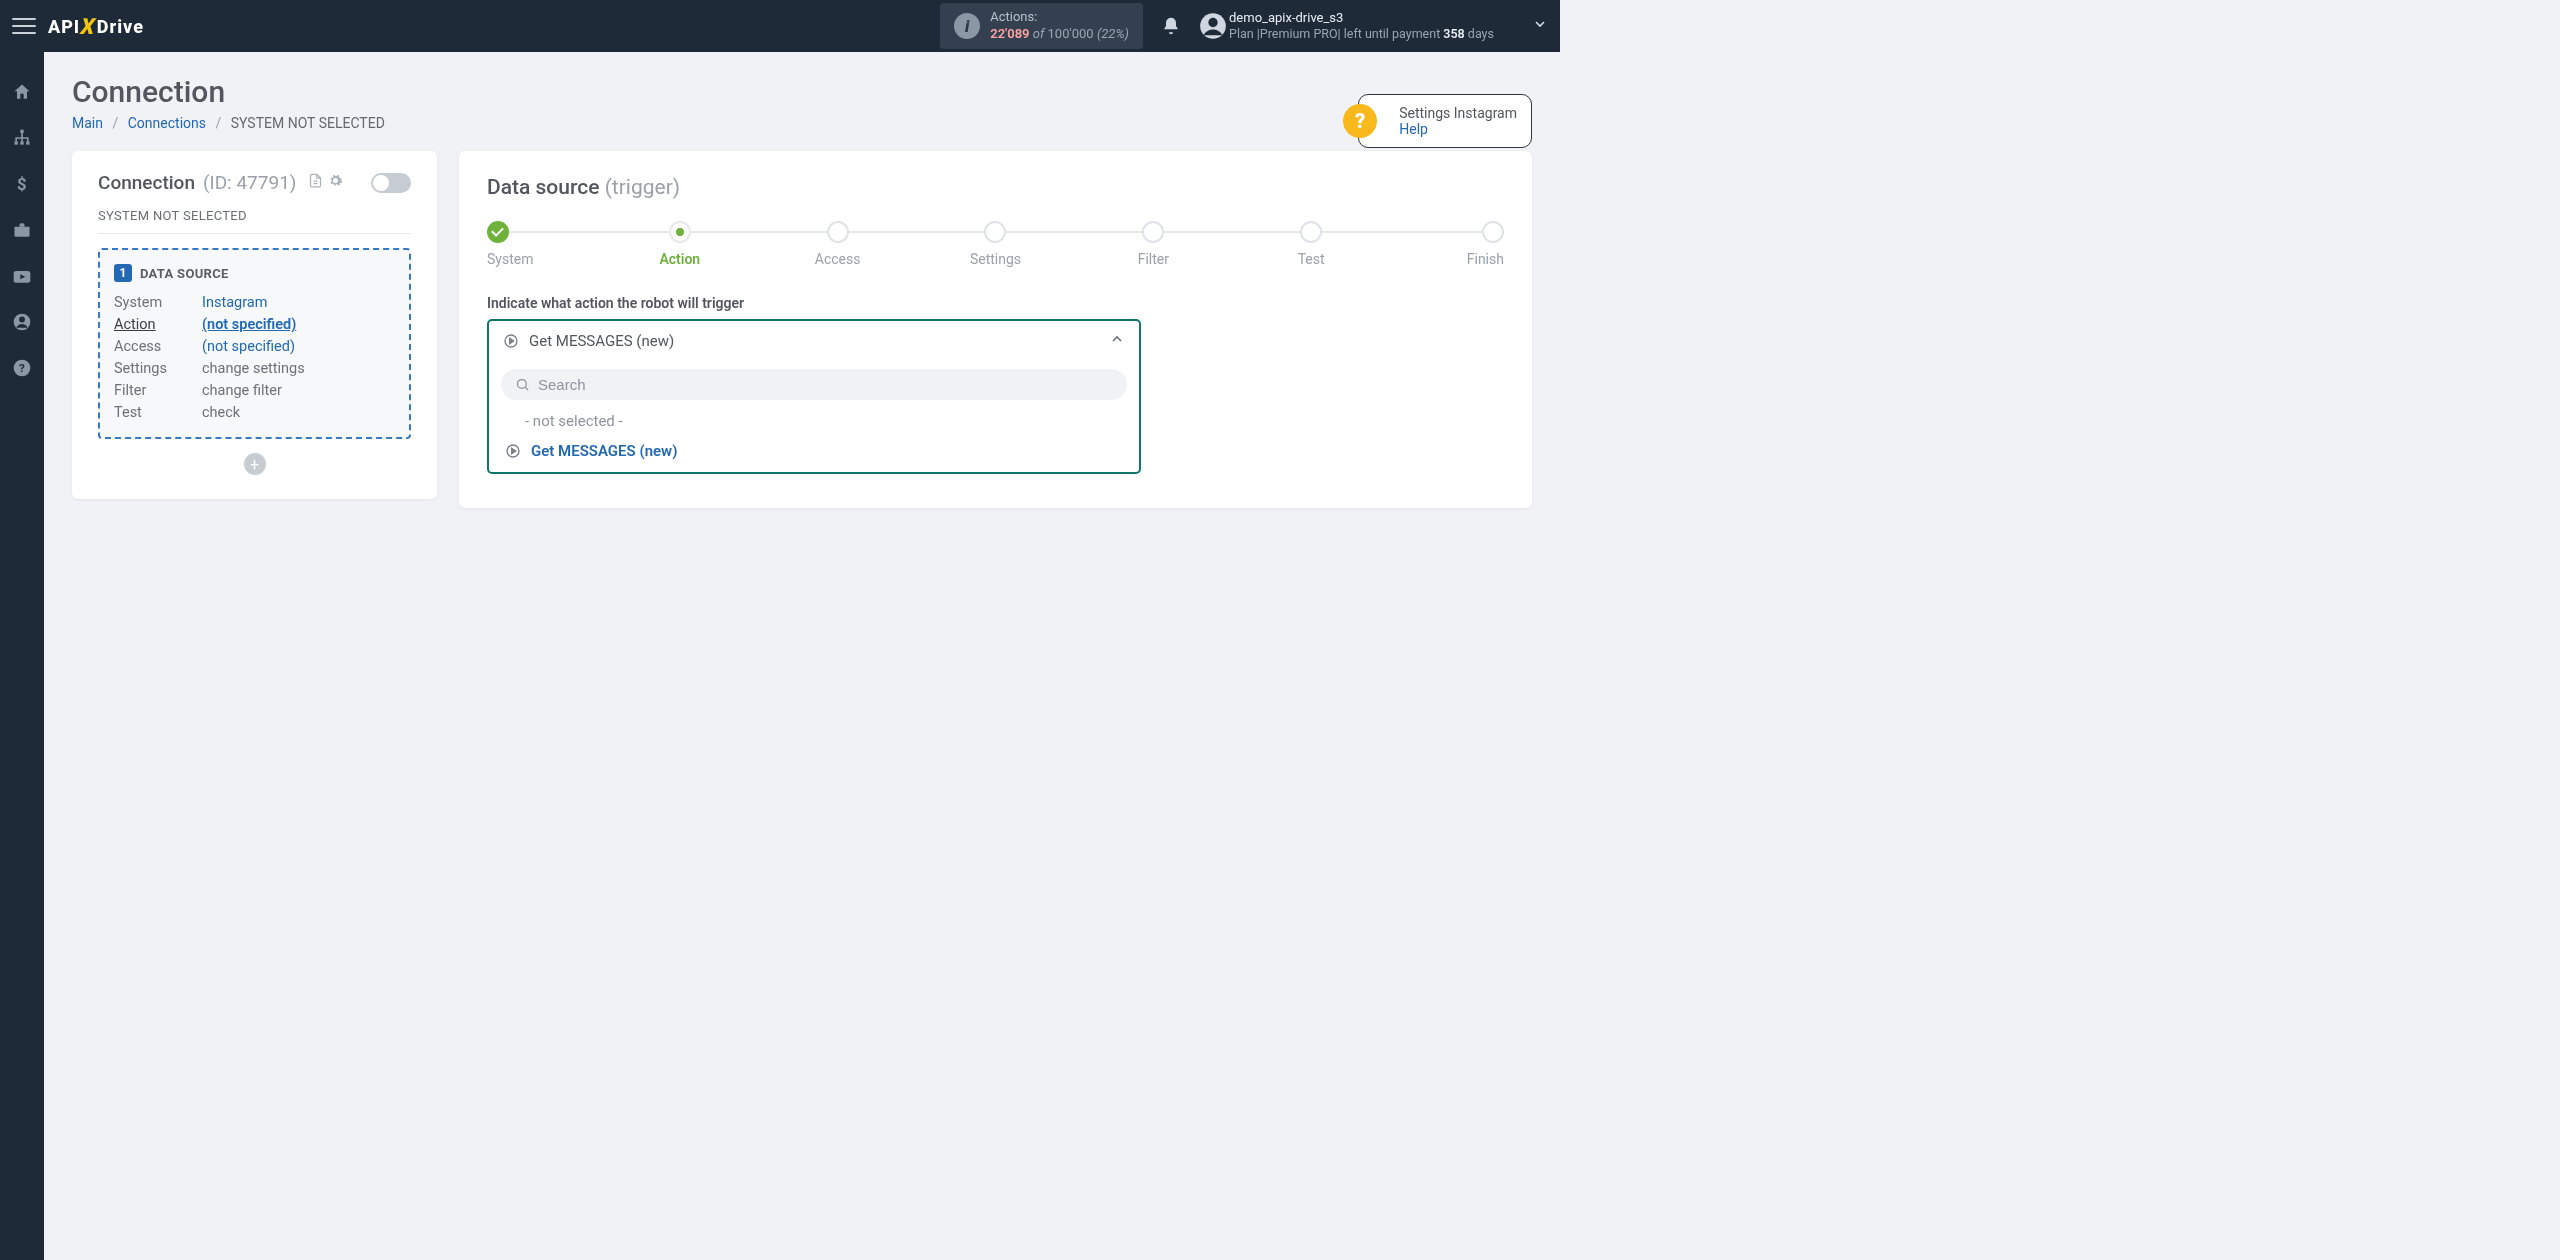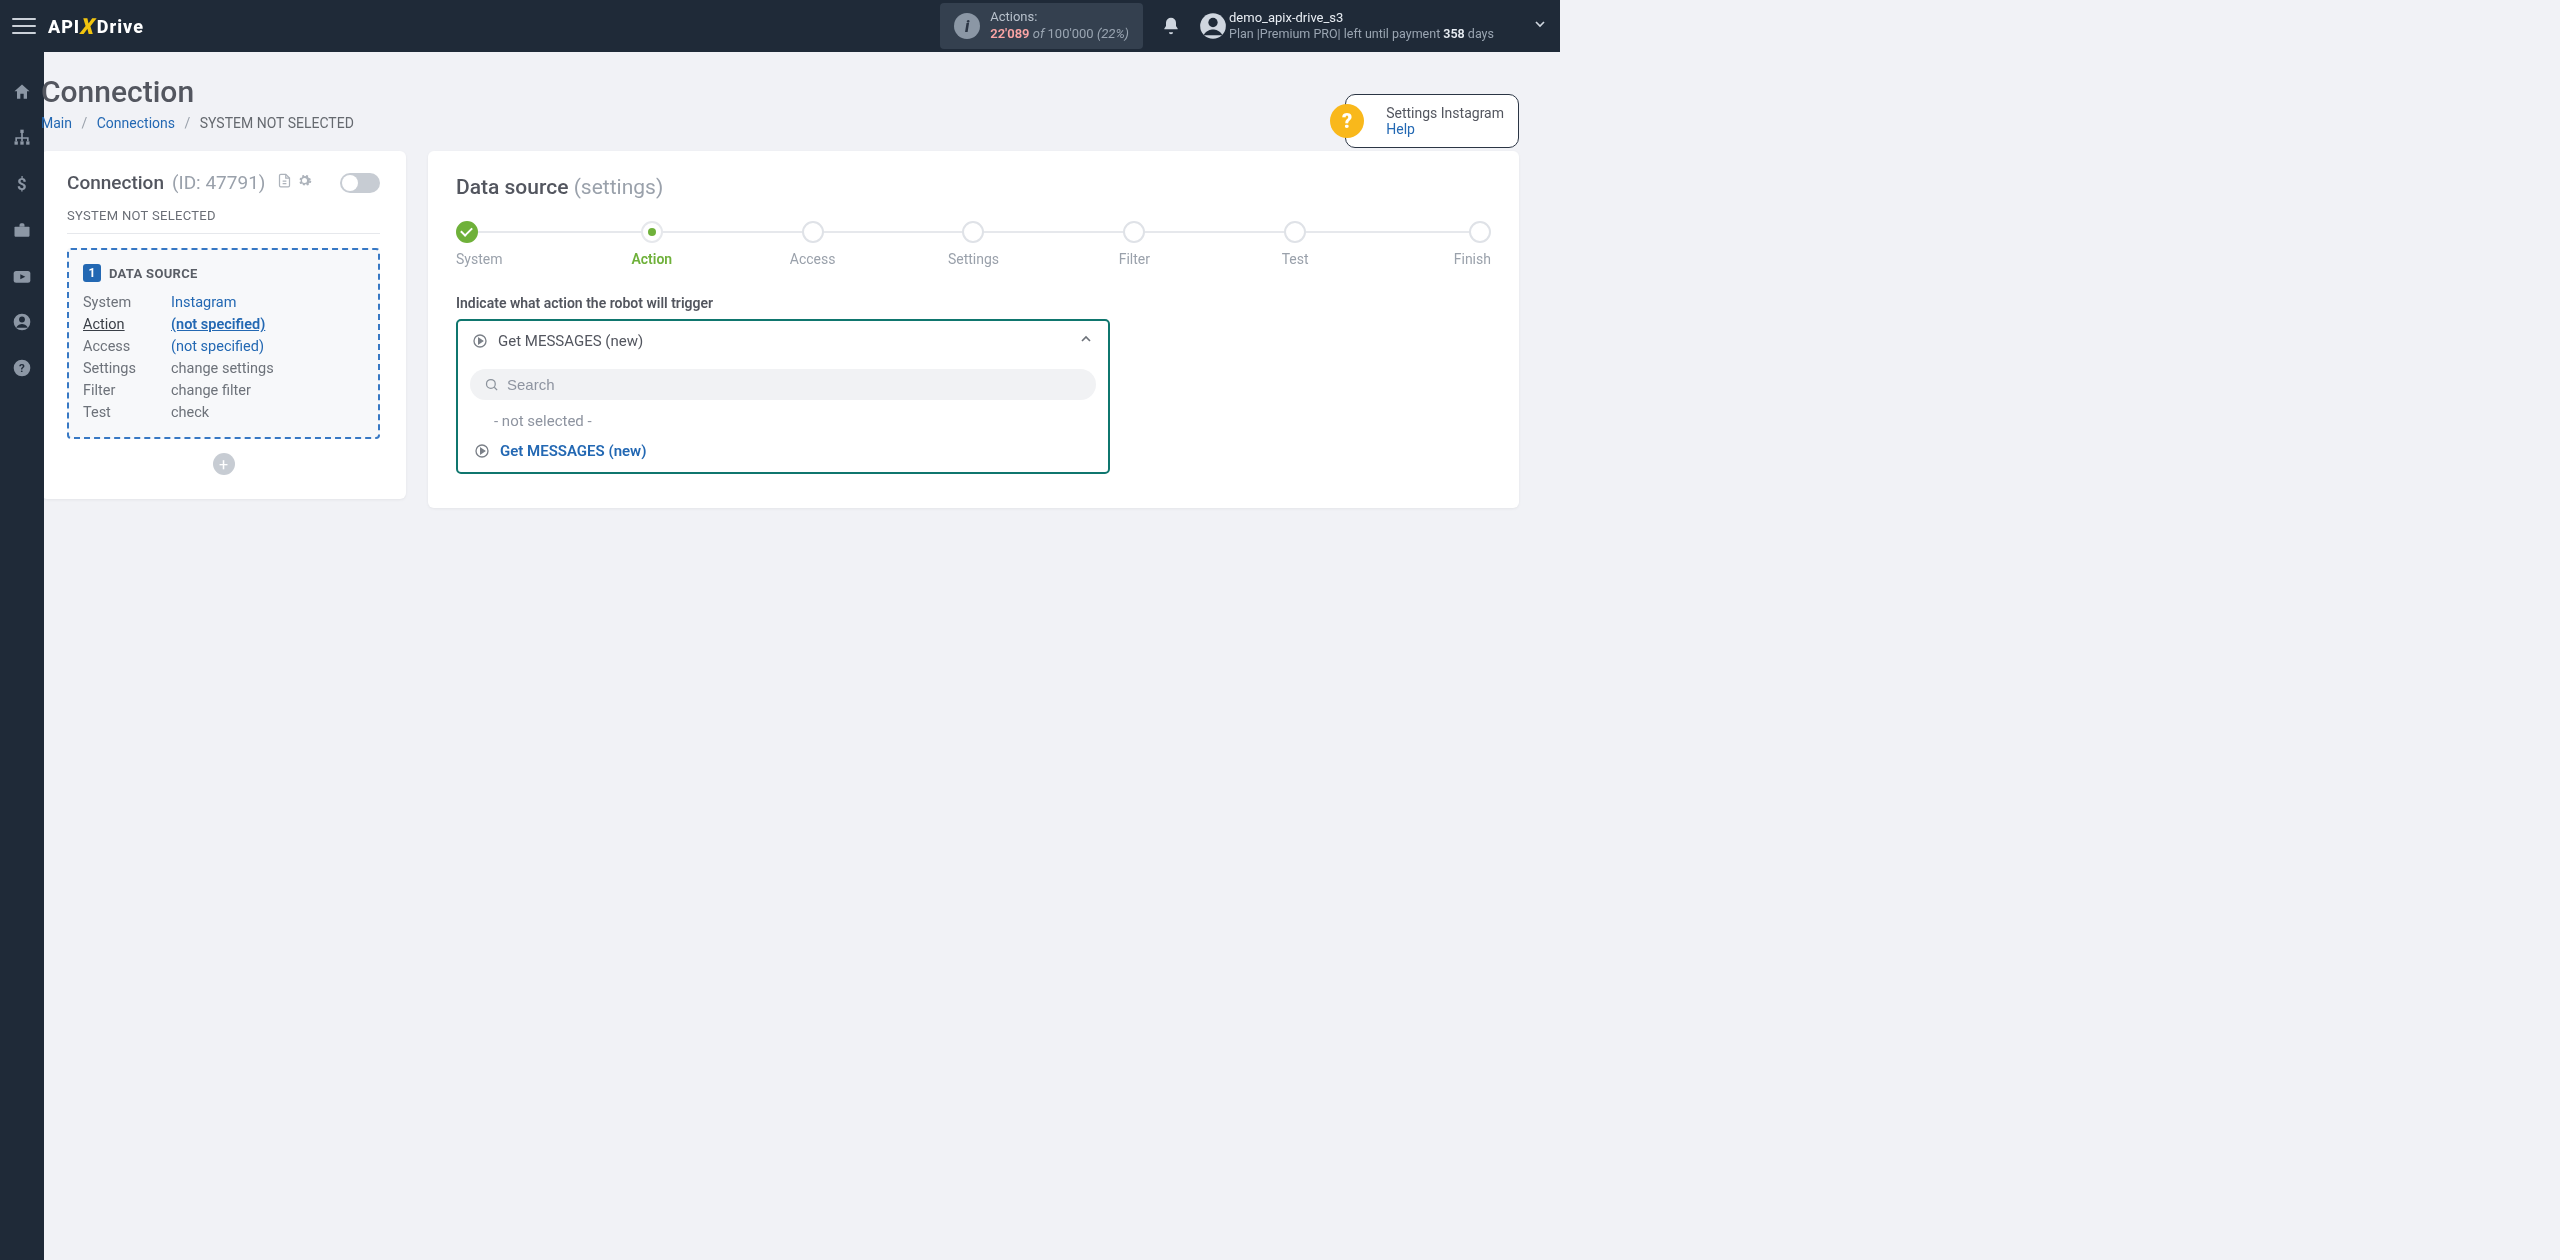--- a/index.html
+++ b/index.html
@@ -26,21 +26,21 @@
 .user-text .plan { color: #9aa5b2; font-size: 12.5px; }
 .user-text .plan .days { color: #e8edf3; font-weight: 600; }
 .chev-down { margin-left: 20px; cursor: pointer; }
 
 
 .sidenav { position: fixed; left: 0; top: 52px; bottom: 0; width: 44px; background: #1f2a38; display: flex; flex-direction: column; align-items: center; padding-top: 28px; gap: 22px; }
 .sidenav .nav-item { width: 24px; height: 24px; color: #8c97a5; cursor: pointer; display: flex; align-items: center; justify-content: center; }
 .sidenav .nav-item svg { width: 20px; height: 20px; }
 
 
-.main { padding: 22px 41px; }
+.main { margin-left: 44px; padding: 22px 28px; }
 .page-head { display: flex; align-items: flex-start; position: relative; }
 .page-title { font-size: 30px; color: #53565f; font-weight: 500; margin-bottom: 6px; }
 .breadcrumbs { font-size: 14px; color: #7c828c; }
 .breadcrumbs a { color: #2368b3; text-decoration: none; }
 .breadcrumbs .sep { margin: 0 6px; color: #9aa1ab; }
 .breadcrumbs .cur { color: #65696f; }
 
 .help-bubble { position: absolute; right: 0; top: 20px; background: #fff; border: 1px solid #2b3544; border-radius: 10px; padding: 10px 14px 10px 40px; font-size: 14px; color: #53565f; }
 .help-bubble .circ { position: absolute; left: -16px; top: 50%; transform: translateY(-50%); width: 34px; height: 34px; border-radius: 50%; background: #f9b81b; color: #fff; font-weight: 900; display: flex; align-items: center; justify-content: center; font-size: 20px; }
 .help-bubble a { color: #2368b3; text-decoration: none; display: block; }
@@ -265,21 +265,21 @@
           <div class="k">Test</div>
           <div class="v">check</div>
         </div>
       </div>
       <div class="add-circle">+</div>
     </div>
 
     <div class="card card-right">
       <div class="dsrc-title">
         <span>Data source</span>
-        <span class="sub"> <span>(settings)</span></span>
+        <span class="sub"> <span>(trigger)</span></span>
       </div>
 
       <div class="stepper">
         <div class="line"></div>
         <div class="steps">
           <div class="step done">
               <div class="dot"></div>
               <span>System</span>
             </div>
           <div class="step current">

